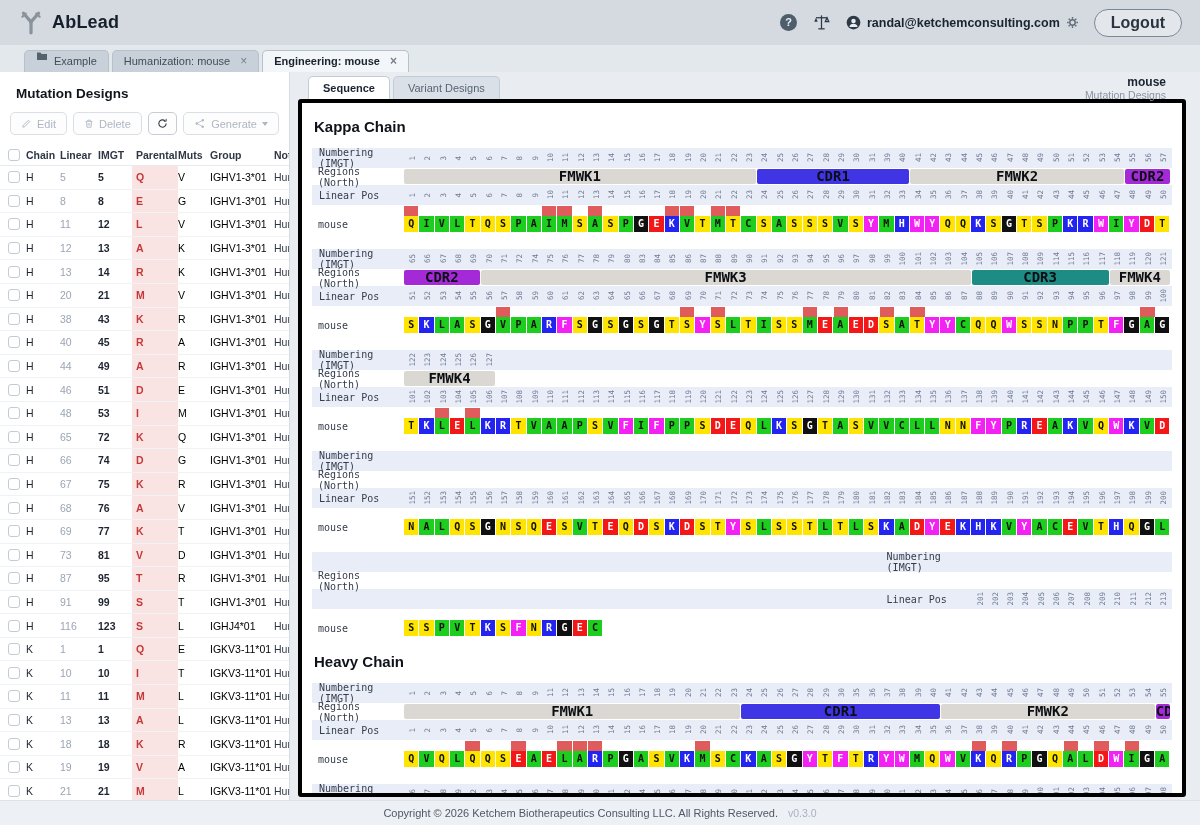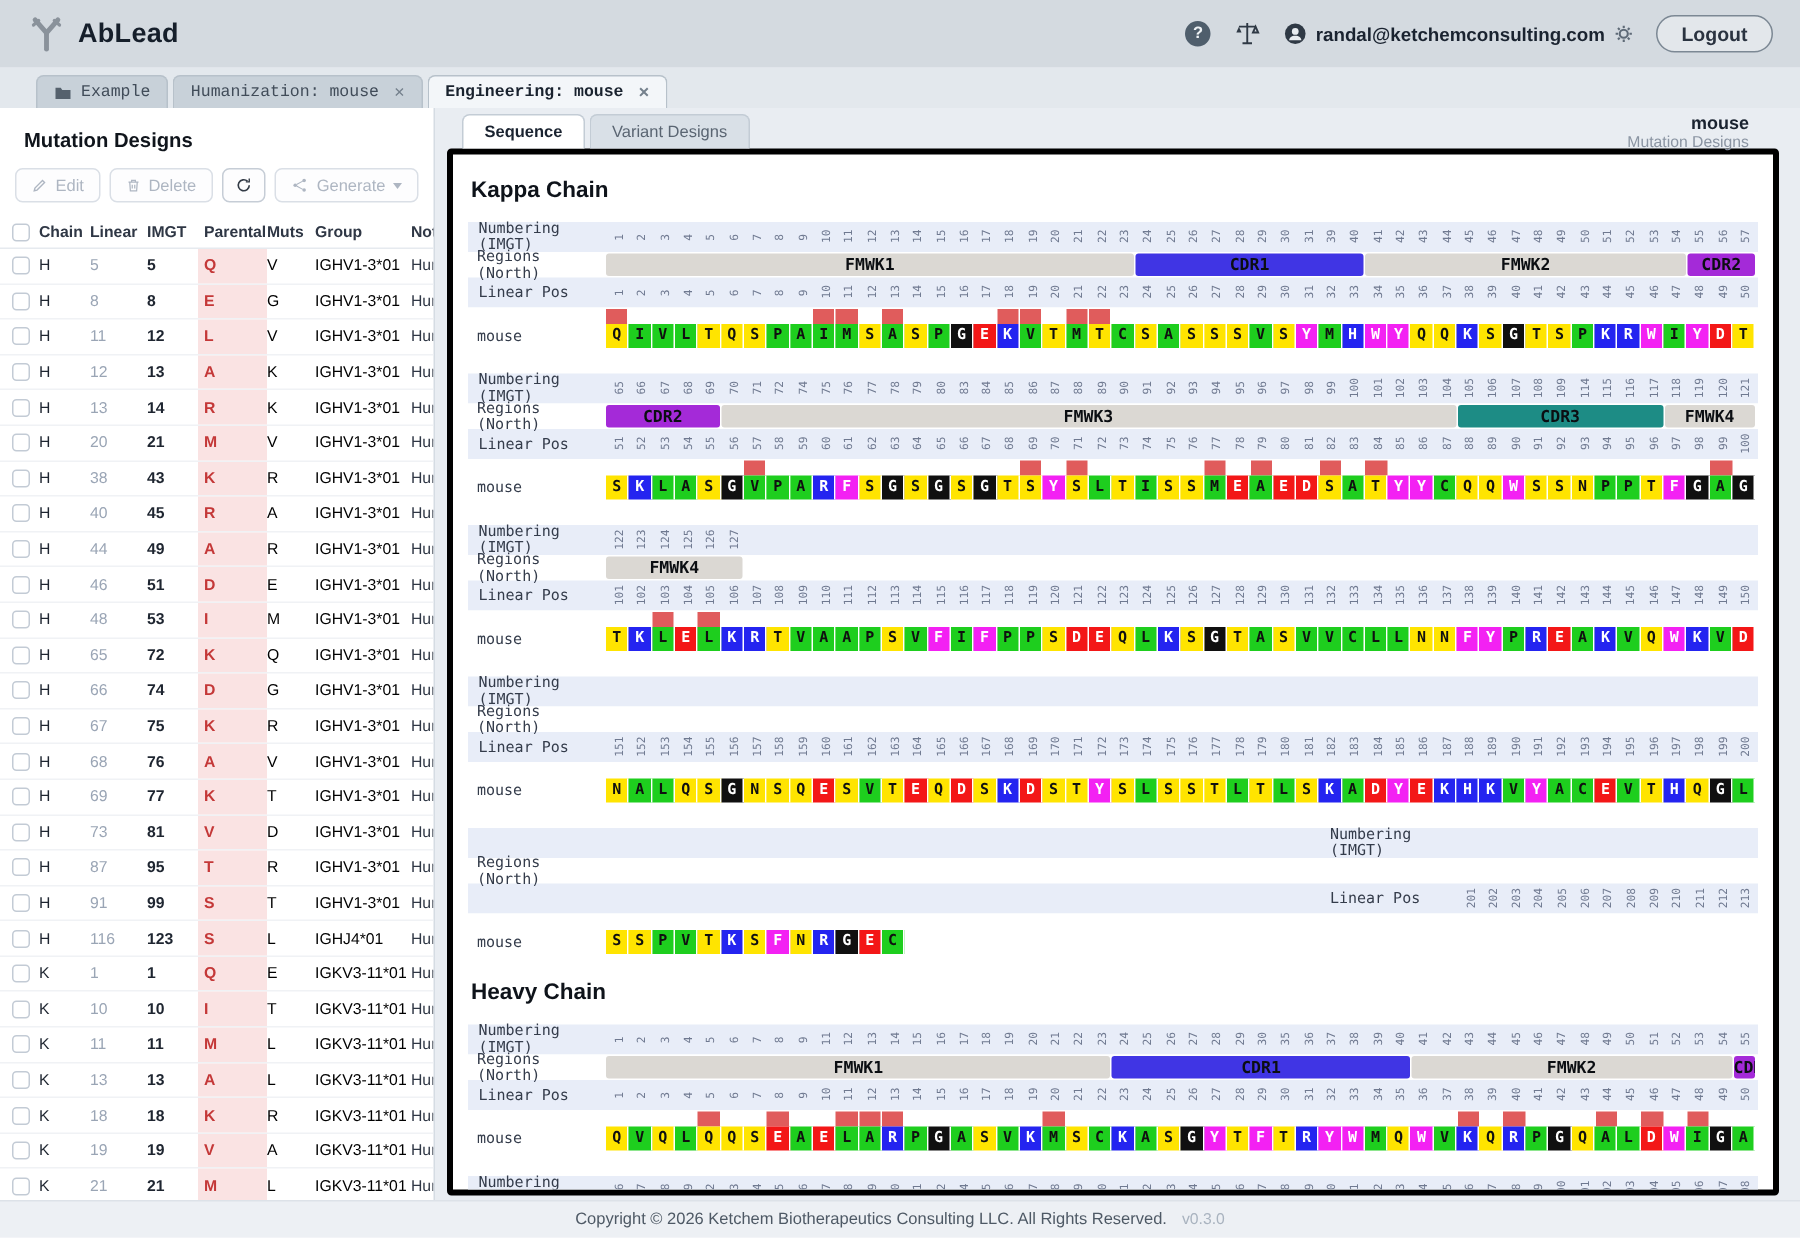--- a/index.html
+++ b/index.html
@@ -8,28 +8,28 @@
 
   
   .app-header { height:45px; background:#D4DAE0; display:flex; align-items:center; padding:0 18px; }
   .logo-wrap { display:flex; align-items:center; gap:8px; }
   .app-title { font-size:18px; font-weight:800; color:#161F2B; letter-spacing:.2px; }
   .header-right { margin-left:auto; display:flex; align-items:center; gap:15px; }
   .help-circle { width:17px; height:17px; border-radius:50%; background:#4F5E6C; color:#EEF2F5;
     font-size:11px; font-weight:bold; text-align:center; line-height:17px; cursor:pointer; }
   .user-chip { display:flex; align-items:center; gap:6px; }
   .user-email { font-size:12.5px; font-weight:700; color:#1A2330; }
-  .logout-btn { border:1.5px solid #7C8894; border-radius:14px; padding:4px 16px; font-size:13px;
+  .logout-btn { border:1.5px solid #7C8894; border-radius:14px; padding:4px 16px; font-size:16px;
     font-weight:600; color:#2A3340; background:rgba(255,255,255,.35); cursor:pointer; }
 
   
   .tabbar { height:27px; background:#E3E8ED; display:flex; align-items:flex-end; padding-left:24px; gap:3px; }
   .wtab { height:22px; line-height:20px; padding:0 11px; background:#C8D1D9; border:1px solid #B7C1CA;
     border-bottom:none; border-radius:5px 5px 0 0; font-size:11px; color:#414C59;
-    display:flex; align-items:center; gap:6px; cursor:pointer; white-space:nowrap;font-family:Liberation Mono, monospace; }
+    display:flex; gap:6px; cursor:pointer; white-space:nowrap; }
   .wtab.active { background:#F3F6F9; font-weight:700; color:#19222E; }
   .wtab .close-x { font-size:12px; color:#75818D; margin-left:4px; }
 
   
   .main { display:flex; height:728px; overflow:hidden; }
 
   
   .left-panel { width:290px; flex:none; background:#fff; border-right:1px solid #D5DCE3; overflow:hidden; }
   .lp-title { font-size:13.5px; font-weight:700; color:#10151C; margin:14px 0 11px 16px; }
   .toolbar { display:flex; align-items:flex-start; gap:6px; padding:0 10px; }
@@ -70,21 +70,21 @@
   .block { margin-bottom:16px; font-family:"DejaVu Sans Mono", monospace; }
   .trow { display:flex; }
   .tlabel { width:92px; flex:none; font-size:10px; color:#343C4B; display:flex; align-items:center; padding-left:6px; }
   .row-numbering, .row-linear { height:20px; background:#E8EDF8;justify-content:flex-end; }
   .row-regions { height:17px; background:#fff; }
   .row-marks { height:11px; background:#fff; }
   .row-seq { height:17px; background:#fff; }
   .cellwrap { position:relative; display:flex; }
   .vcell { width:var(--cw); flex:none; display:flex; align-items:center; justify-content:center; }
   .vnum { writing-mode:vertical-rl; transform:rotate(180deg); font-size:7.5px; color:#6F7990; line-height:1; }
-  .rbar { position:absolute; top:1px; height:15px; line-height:15px; font-size:11px; font-weight:700;
+  .rbar { position:absolute; top:1px; height:15px; line-height:15px; font-size:14px; font-weight:700;
     color:#0B0E12; text-align:center; border-radius:2px; overflow:hidden; }
   .rb-FMWK { background:#DBD8D3; }
   .rb-CDR1 { background:#4035E4; }
   .rb-CDR2 { background:#A42AD8; }
   .rb-CDR3 { background:#1D8C85; }
   .mark { position:absolute; top:1px; height:10px; background:#E05C5C; }
   .res { width:var(--cw); height:16px; flex:none; font-size:10px; font-weight:700; text-align:center;
     line-height:16px; border-right:1px solid #fff; cursor:default; }
   .aa-y { background:#FFE400; color:#101010; }
   .aa-g { background:#1ECE1E; color:#101010; }

